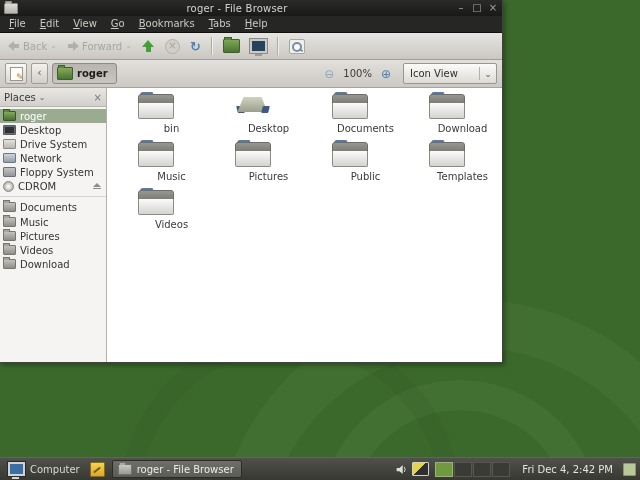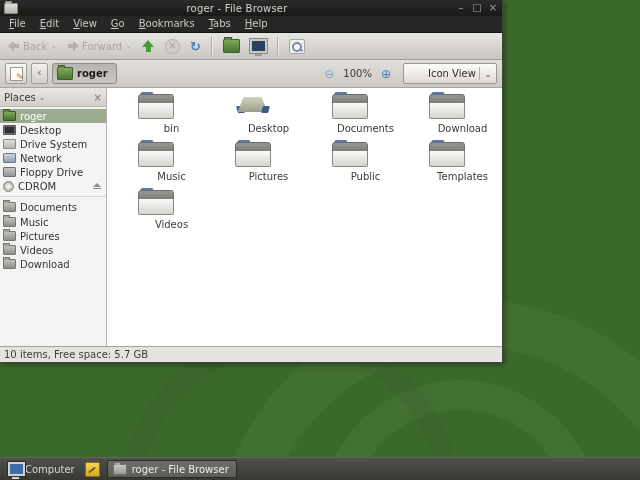--- a/index.html
+++ b/index.html
@@ -84,21 +84,21 @@
   .mini-folder-green{width:14px;height:11px;background:linear-gradient(#85aa5d,#4a7432);border:1px solid #3d5f2a;
            border-radius:1px;position:relative;}
   .mini-folder-green::before{content:"";position:absolute;top:-3px;left:0;width:5px;height:2px;background:#5d8540;
            border:1px solid #3d5f2a;border-bottom:none;}
   .path-spacer{flex:1;}
   .zoom-ic{color:#4d7fb9;font-size:12px;line-height:12px;padding:0 2px;}
   .zoom-ic.dim{opacity:.55;}
   .zoom-label{font-size:10px;color:#3a3a38;padding:0 3px;}
   .view-select{width:92px;height:19px;background:linear-gradient(#fcfbf9,#dedbd6);border:1px solid #9a978f;
            border-radius:2px;display:flex;align-items:center;font-size:10px;color:#2e2e2c;margin-left:6px;}
-  .view-select .vs-label{flex:1;padding-left:24px;}
+  .view-select .vs-label{flex:1;padding-left:6px;}
   .view-select .vs-div{width:1px;height:13px;background:#b3b0ab;}
   .view-select .vs-caret{width:16px;text-align:center;color:#55554f;font-size:9px;}
 
   
   .content{flex:1;display:flex;min-height:0;}
   .sidebar{width:106px;background:#f5f4f2;border-right:1px solid #b4b1ac;display:flex;flex-direction:column;flex:none;}
   .side-header{height:18px;background:linear-gradient(#e9e7e3,#d3d0cb);border-bottom:1px solid #b8b5b0;
            display:flex;align-items:center;padding:0 4px;font-size:10px;color:#3a3a38;}
   .side-header .sh-caret{margin-left:3px;font-size:8px;color:#6a6a66;}
   .side-header .sh-close{margin-left:auto;color:#7a7a76;font-size:10px;}
@@ -150,21 +150,21 @@
       background:#3c5a86;border:none;transform:skewX(-14deg);border-radius:1px;}
   .flabel{margin-top:4px;font-size:10px;color:#3a3a38;text-align:center;white-space:nowrap;margin-left:32px;}
 
   .statusbar{height:15px;background:#e5e3df;border-top:1px solid #a5a29d;font-size:10px;color:#3c3c3a;
       display:flex;align-items:center;padding:0 4px;flex:none;}
 
   
   .taskbar{position:absolute;left:0;right:0;bottom:0;height:22px;
       background:linear-gradient(#50514a,#373831);border-top:1px solid #62635b;
       display:flex;align-items:center;padding:0 4px;gap:6px;}
-  .tb-menu{display:flex;align-items:center;padding:1px 4px;}
+  .tb-menu{display:flex;align-items:center;gap:5px;padding:1px 4px;}
   .comp-ic{width:13px;height:10px;background:#3a6ea5;border:2px solid #cfd2d6;box-shadow:0 0 0 1px #2a2b26;
       position:relative;flex:none;}
   .comp-ic::after{content:"";position:absolute;left:2px;bottom:-5px;width:7px;height:2px;background:#cfd2d6;}
   .tb-menu-label{font-size:10px;color:#d8d8d4;}
   .leafpad-btn{width:16px;height:16px;display:flex;align-items:center;justify-content:center;}
   .leaf-ic{width:13px;height:13px;background:linear-gradient(#f4d44c,#d9a92c);border:1px solid #8a6d14;
       border-radius:1px;position:relative;}
   .leaf-ic::after{content:"";position:absolute;left:2px;top:6px;width:8px;height:2px;background:#7a5a10;
       transform:rotate(-38deg);}
   .task-btn{display:flex;align-items:center;gap:5px;height:16px;width:118px;padding:0 5px;
@@ -299,21 +299,21 @@
           </div>
 
           <div class="side-item">
             <span class="si" data-icon="network"></span>
             <span>Network</span>
 
           </div>
 
           <div class="side-item">
             <span class="si" data-icon="floppy"></span>
-            <span>Floppy Drive</span>
+            <span>Floppy System</span>
 
           </div>
 
           <div class="side-item">
             <span class="si" data-icon="cdrom"></span>
             <span>CDROM</span>
             <span class="eject">
               <i class="ej-tri"></i>
               <i class="ej-bar"></i>
             </span>
@@ -432,30 +432,42 @@
               <span class="tab"></span>
               <span class="flap"></span>
               <span class="bodyp"></span>
             </span>
             <span class="flabel">Videos</span>
           </div>
         </div>
     </div>
   </div>
 
-  <div class="statusbar">
-    <span>10 items, Free space: 5.7 GB</span>
-  </div>
 </div>
 
 <div class="taskbar">
   <span class="tb-menu">
     <span class="comp-ic"></span>
     <span class="tb-menu-label">Computer</span>
   </span>
   <span class="leafpad-btn">
     <span class="leaf-ic"></span>
   </span>
   <span class="task-btn">
     <span class="task-ic"></span>
     <span class="task-label">roger - File Browser</span>
   </span>
+  <span class="tray">
+    <svg class="vol-ic" viewBox="0 0 16 16">
+      <path d="M2 6 L5.5 6 L9.5 2.5 L9.5 13.5 L5.5 10 L2 10 Z" fill="#dcdcd8"></path>
+      <path d="M11.5 5 Q13.5 8 11.5 11" stroke="#dcdcd8" stroke-width="1.2" fill="none"></path>
+    </svg>
+    <span class="disp-ic"></span>
+    <span class="pager">
+      <span class="ws-cell active"></span>
+      <span class="ws-cell"></span>
+      <span class="ws-cell"></span>
+      <span class="ws-cell"></span>
+    </span>
+    <span class="clock">Fri Dec 4, 2:42 PM</span>
+    <span class="tray-sq"></span>
+  </span>
 </div>
 
 </body></html>

